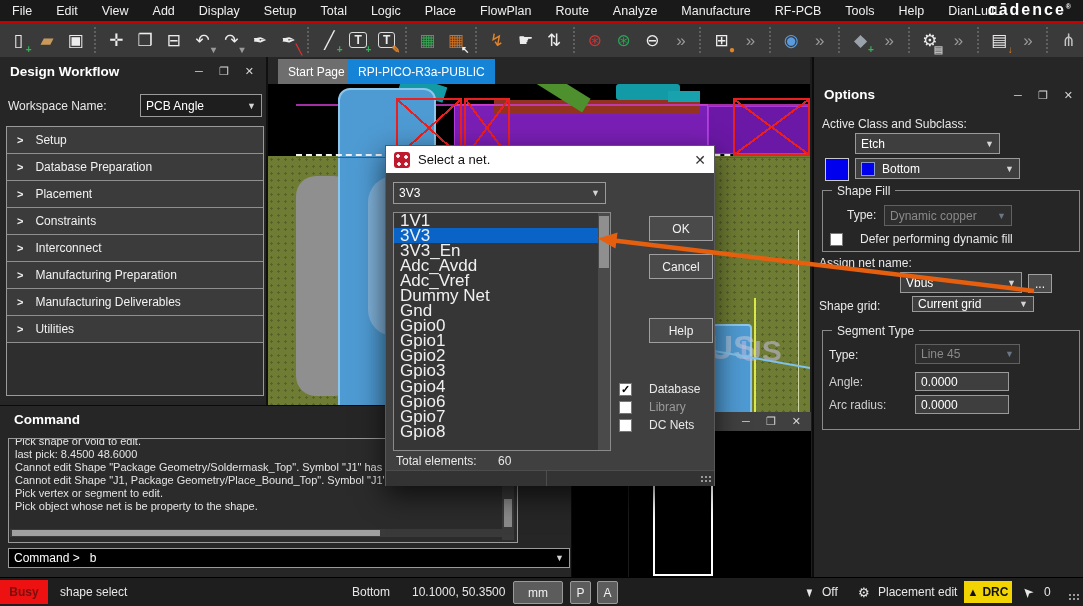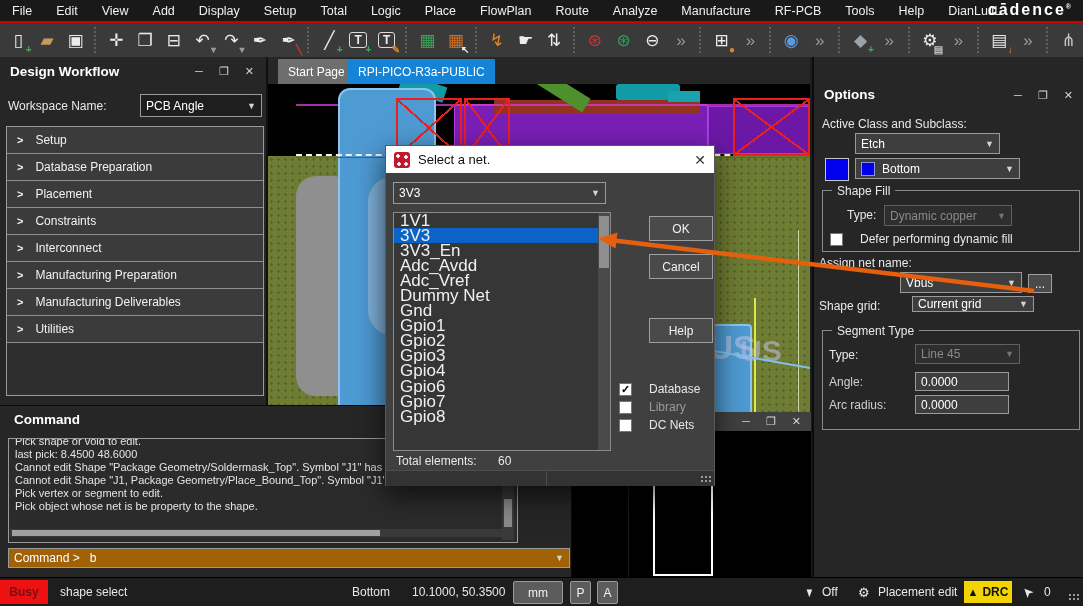--- a/index.html
+++ b/index.html
@@ -335,21 +335,21 @@
         <p>Cannot edit Shape "J1, Package Geometry/Place_Bound_Top". Symbol "J1" has the FIXED property.</p>
         <p>Pick vertex or segment to edit.</p>
         <p>Pick object whose net is be property to the shape.</p>
       </div>
     <div class="abs" style="left:502px;top:33px;width:12px;height:101px;background:#3a3a3a;">
       <div class="abs" style="left:2px;top:60px;width:8px;height:28px;background:#8a8a8a;"></div>
     </div>
     <div class="abs" style="left:10px;top:123px;width:496px;height:8px;background:#3a3a3a;">
       <div class="abs" style="left:2px;top:1px;width:368px;height:6px;background:#a0a0a0;"></div>
     </div>
-    <div class="abs dd" style="left:8px;top:142px;width:562px;height:20px;background:#a16207;">
+    <div class="abs dd" style="left:8px;top:142px;width:562px;height:20px;background:#000000;">
       <span>Command &gt;</span>
       <span style="margin-left:10px;">b</span>
       <span class="arr">▼</span>
     </div>
   </div>
 
   <div id="opttabs" class="abs">
     <div class="otab" style="left:3px;width:64px;background:#1583d6;">
         <span>Options</span>
       </div>
@@ -424,20 +424,21 @@
         <span class="arr">▼</span>
     </div>
     <div id="netlist">
         <div class="nrow">1V1</div>
         <div class="nrow sel">3V3</div>
         <div class="nrow">3V3_En</div>
         <div class="nrow">Adc_Avdd</div>
         <div class="nrow">Adc_Vref</div>
         <div class="nrow">Dummy Net</div>
         <div class="nrow">Gnd</div>
+        <div class="nrow">Gpio0</div>
         <div class="nrow">Gpio1</div>
         <div class="nrow">Gpio2</div>
         <div class="nrow">Gpio3</div>
         <div class="nrow">Gpio4</div>
         <div class="nrow">Gpio6</div>
         <div class="nrow">Gpio7</div>
         <div class="nrow">Gpio8</div>
       </div>
     <div class="abs" style="left:212px;top:67px;width:12px;height:237px;background:#4a4a4a;">
       <div class="abs" style="left:1px;top:3px;width:10px;height:52px;background:#8f8f8f;"></div>

